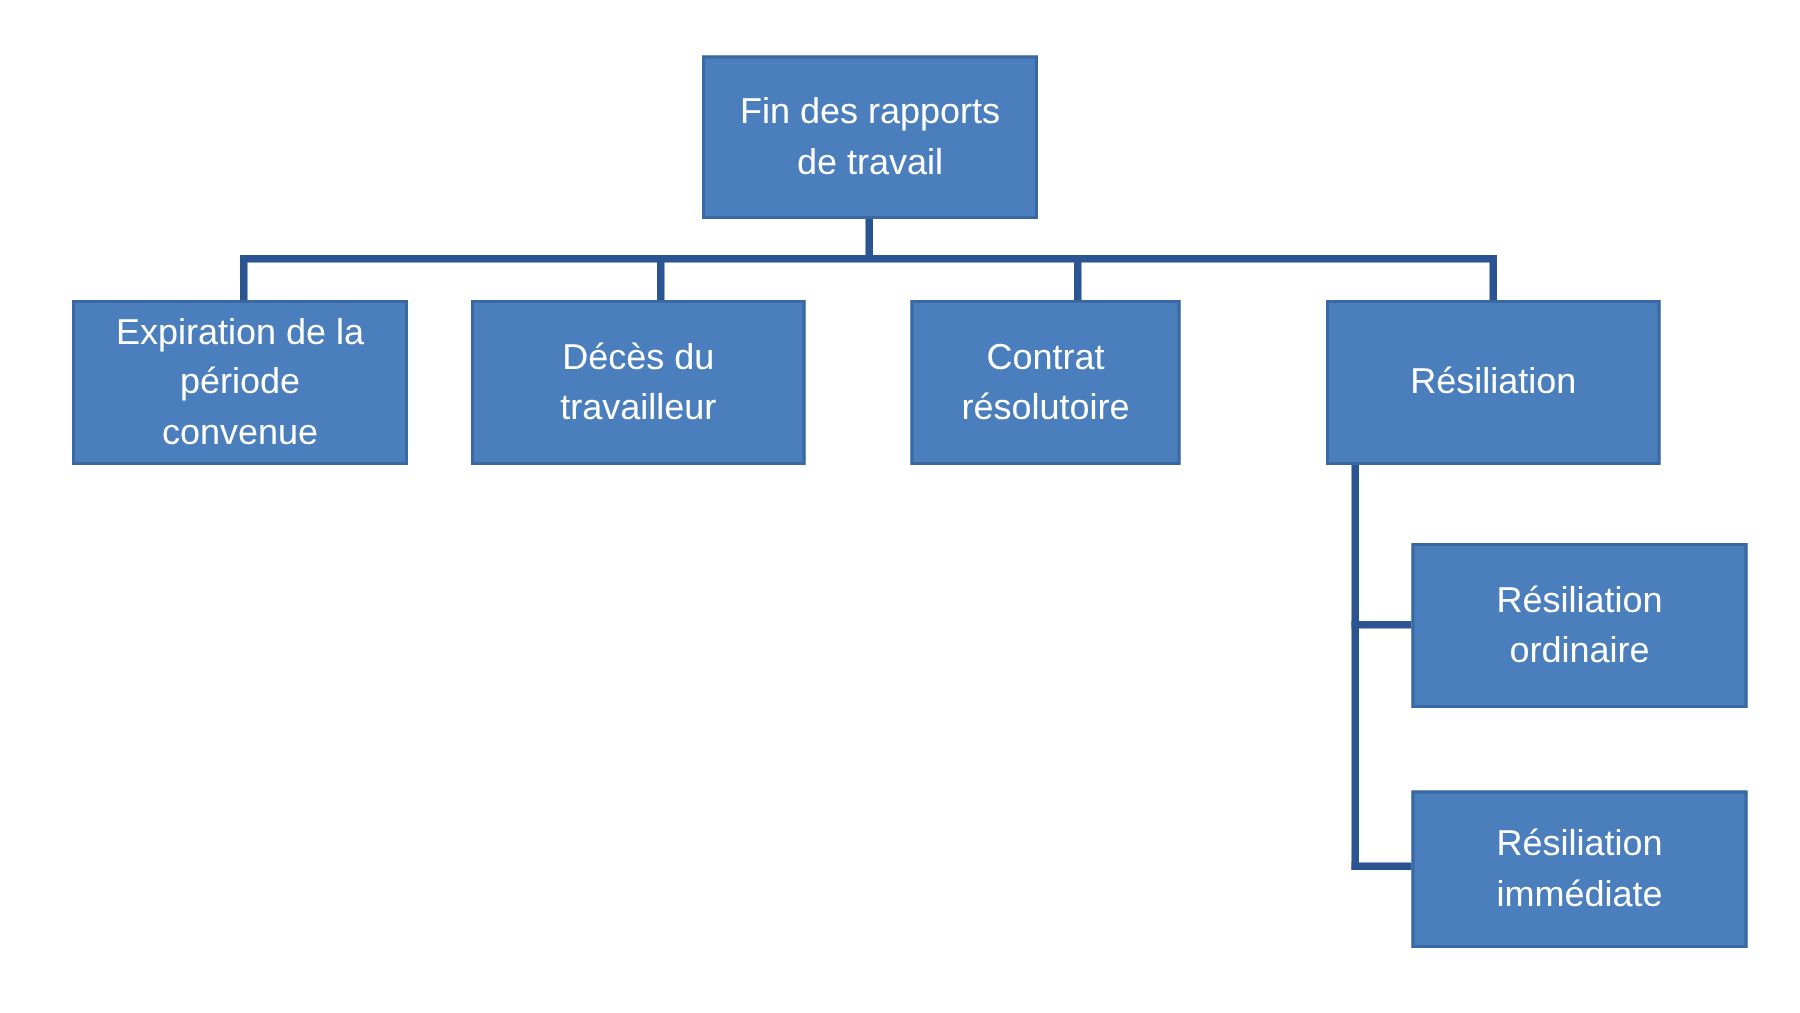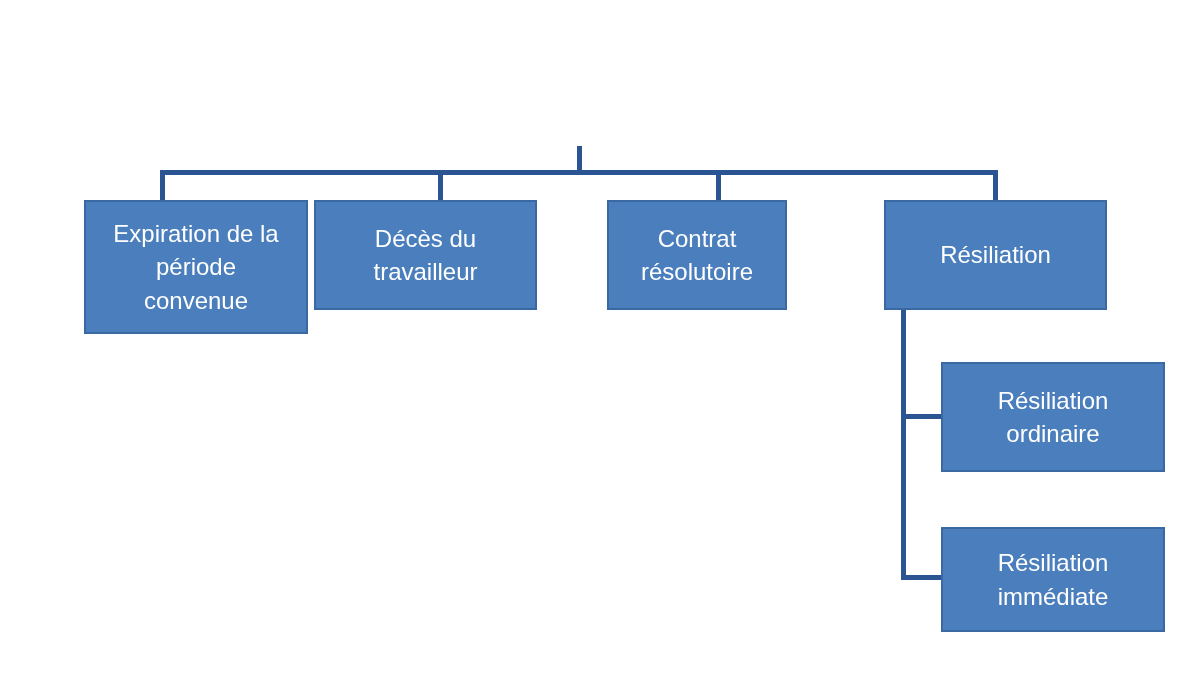--- a/index.html
+++ b/index.html
@@ -31,21 +31,21 @@
     font-size: 24px;
     line-height: 1.38;
     white-space: pre-line;
   }
   .conn {
     position: absolute;
     background: var(--connector, #2a5492);
   }
   
   .n-root { left: 468px; top: 37px;  width: 224px; height: 109px; }
-  .n-c1   { left: 48px;  top: 200px; width: 224px; height: 134px; margin-left: 36px; }
+  .n-c1   { left: 48px;  top: 200px; width: 224px; height: 110px; }
   .n-c2   { left: 314px; top: 200px; width: 223px; height: 110px; }
   .n-c3   { left: 607px; top: 200px; width: 180px; height: 110px; }
   .n-c4   { left: 884px; top: 200px; width: 223px; height: 110px; }
   .n-s1   { left: 941px; top: 362px; width: 224px; height: 110px; }
   .n-s2   { left: 941px; top: 527px; width: 224px; height: 105px; }
   
   .conn-root-stub { left: 577px; top: 146px; width: 5px;   height: 26px; }
   .conn-bus       { left: 160px; top: 170px; width: 838px; height: 5px;  }
   .conn-drop-1    { left: 160px; top: 170px; width: 5px;   height: 30px; }
   .conn-drop-2    { left: 438px; top: 170px; width: 5px;   height: 30px; }
@@ -63,20 +63,22 @@
   <div class="conn conn-root-stub"></div>
   <div class="conn conn-bus"></div>
   <div class="conn conn-drop-1"></div>
   <div class="conn conn-drop-2"></div>
   <div class="conn conn-drop-3"></div>
   <div class="conn conn-drop-4"></div>
   <div class="conn conn-res-vert"></div>
   <div class="conn conn-res-stub1"></div>
   <div class="conn conn-res-stub2"></div>
 
+  <div class="node n-root">Fin des rapports
+de travail</div>
 
   <div class="node n-c1">Expiration de la
 période
 convenue</div>
 
   <div class="node n-c2">Décès du
 travailleur</div>
 
   <div class="node n-c3">Contrat
 résolutoire</div>

